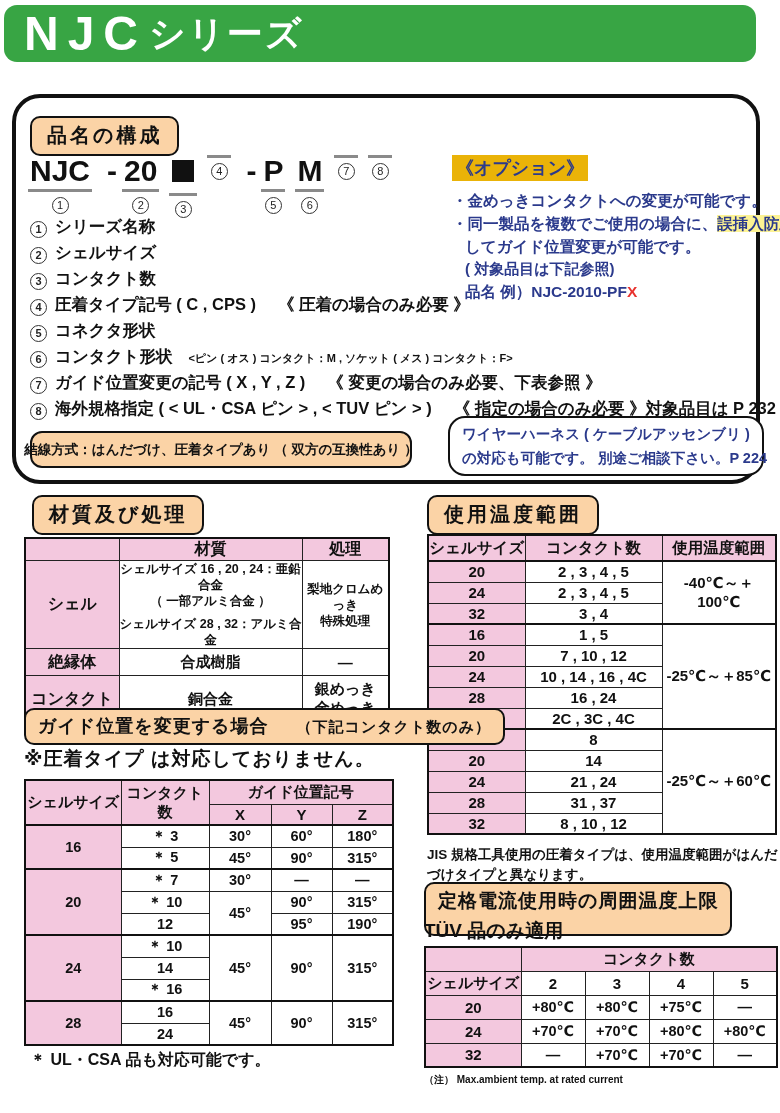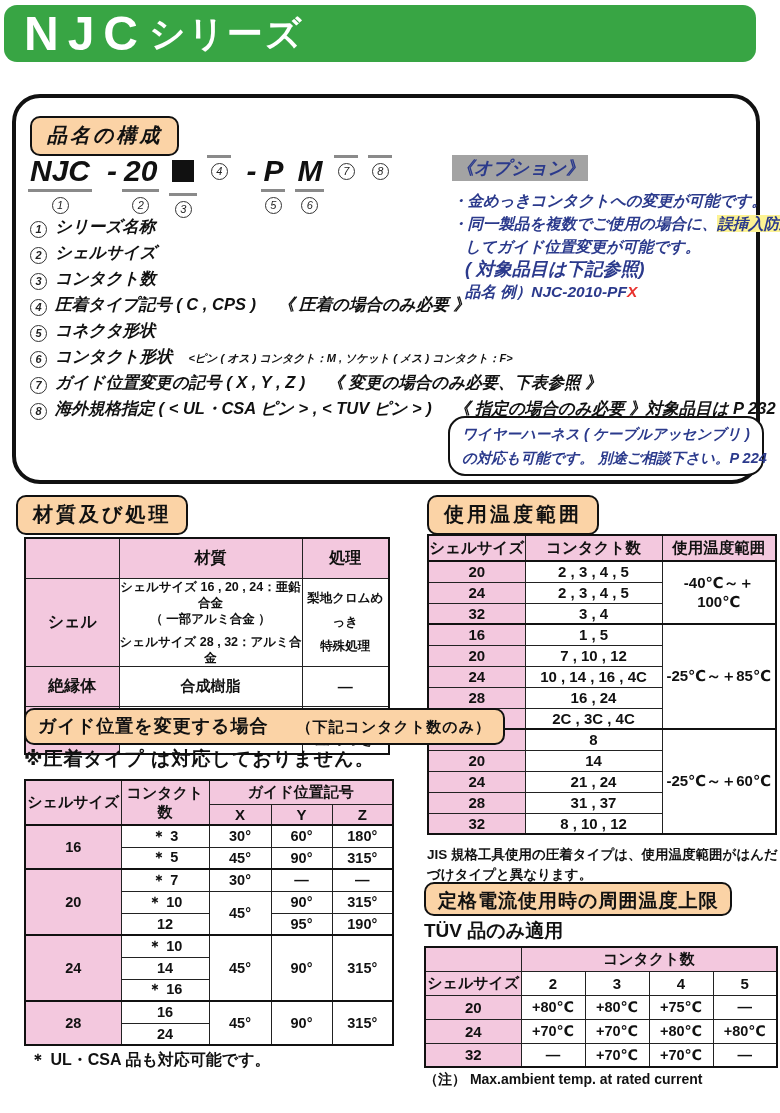--- a/index.html
+++ b/index.html
@@ -15,43 +15,43 @@
   .banner-njc{ color:#fff; font-weight:bold; font-size:48px; letter-spacing:9px; line-height:1; }
   .banner-series{ color:#fff; font-weight:bold; font-size:36px; letter-spacing:2px; line-height:1; margin-left:2px; }
 
   
   .pill{ display:inline-block; background:#fbd3a6; border:2px solid #111; border-radius:10px;
     padding:4px 15px 5px; font-weight:bold; font-size:20px; letter-spacing:3px; white-space:nowrap; }
   .pill .pill-small{ font-size:15px; letter-spacing:1px;margin-left:28px; }
 
   
   .main-box{ position:absolute; left:12px; top:94px; width:748px; height:390px;
-    border:4px solid #111; border-radius:28px; background:#fff;font-style:italic; }
+    border:4px solid #111; border-radius:28px; background:#fff; }
 
   .code-row{ position:absolute; left:12px; top:56px; display:flex; align-items:flex-start; }
   .code-seg{ display:flex; align-items:flex-start; }
   .code-prefix{ font-size:30px; font-weight:bold; line-height:34px; margin:0 5px; }
   .code-col{ display:flex; flex-direction:column; align-items:center; margin-right:10px; }
   .code-text{ font-size:30px; font-weight:bold; line-height:34px; min-width:24px; text-align:center;
     border-bottom:3px solid #8a8a8a; padding:0 2px 1px; }
   .sq{ display:inline-block; width:22px; height:22px; background:#111; margin:6px 1px 3px; }
   .circle-num{ display:inline-flex; width:17px; height:17px; border:1.3px solid #333; border-radius:50%;
     align-items:center; justify-content:center; font-size:11px; line-height:1; color:#222; margin-top:5px; }
 
   .items{ position:absolute; left:14px; top:118px; width:712px; }
   .item-row{ display:flex; align-items:baseline; height:26px; font-size:16.5px; font-weight:bold; white-space:nowrap; }
   .item-row .circle-num{ margin:0 8px 0 0; align-self:center; flex:0 0 auto; }
   .item-small{ font-size:11px; margin-left:16px; }
   .item-tail{ margin-left:6px; }
 
   .options{ position:absolute; left:436px; top:57px; width:308px; color:#2b3a8c; }
-  .opt-header{ display:inline-block; background:#a3a3a3; font-size:18px; font-weight:bold; padding:1px 4px; margin-bottom:8px; }
+  .opt-header{ display:inline-block; background:#eab308; font-size:18px; font-weight:bold; padding:1px 4px; margin-bottom:8px; }
   .opt-line{ font-size:15.5px; font-weight:bold; line-height:23px; white-space:nowrap; }
   .opt-indent{ padding-left:13px; }
-  .opt-note{ font-size:18px; font-weight:bold; line-height:22px; padding-left:13px; }
+  .opt-note{ font-size:15px; font-weight:bold; line-height:22px; padding-left:13px; }
   .hl-yellow{ background:#fdf393; }
   .red{ color:#e8322e; }
 
   .conn-pill{ position:absolute; left:14px; top:333px; width:382px; height:37px;
     background:#fbd3a6; border:2px solid #111; border-radius:12px;
     display:flex; align-items:center; justify-content:center;
     font-size:13.5px; font-weight:bold; white-space:nowrap; }
   .harness-box{ position:absolute; left:432px; top:318px; width:316px; height:60px;
     background:#fff; border:2.5px solid #111; border-radius:17px;
     display:flex; flex-direction:column; justify-content:center; padding-left:12px;
@@ -61,25 +61,25 @@
   table{ border-collapse:collapse; background:#fff; }
   th,td{ border:1.3px solid #222; text-align:center; vertical-align:middle; font-weight:bold; }
   .tbl{ border:2.5px solid #111; }
   .pink{ background:#f3c8de; }
   .bt{ border-top:2.5px solid #111; }
   .bb{ border-bottom:2.5px solid #111; }
 
   
   .material-table{ position:absolute; left:24px; top:537px; width:364px; table-layout:fixed; }
   .material-table col.c1{ width:94px; } .material-table col.c2{ width:183px; } .material-table col.c3{ width:87px; }
-  .material-table th{ font-size:16px; height:40px; }
+  .material-table th{ font-size:16px; height:22px; }
   .material-table td{ font-size:15px; }
   .mat-line-sm{ font-size:12.5px; line-height:16px; }
   .mat-gap{ margin-top:7px; }
-  .proc-sm{ font-size:12.5px; line-height:24px; }
+  .proc-sm{ font-size:12.5px; line-height:16px; }
 
   
   .temp-table{ position:absolute; left:427px; top:534px; width:348px; table-layout:fixed; }
   .temp-table col.c1{ width:97px; } .temp-table col.c2{ width:137px; } .temp-table col.c3{ width:114px; }
   .temp-table th{ font-size:15.5px; height:26px; }
   .temp-table td, .temp-table .rowhead{ font-size:15px; height:21px; }
   .temp-cell{ font-size:16px; }
   .temp-note{ position:absolute; left:427px; top:845px; width:352px; font-size:13.5px; font-weight:bold; line-height:20px; }
 
   
@@ -91,27 +91,27 @@
   .guide-table td{ font-size:14.5px; height:22px; }
   .guide-table .hrow1 th{ height:24px; } .guide-table .hrow2 th{ height:21px; }
   .guide-footnote{ position:absolute; left:30px; top:1050px; font-size:16px; font-weight:bold; }
 
   
   .rated-subtitle{ position:absolute; left:424px; top:918px; font-size:19px; font-weight:bold; }
   .rated-table{ position:absolute; left:424px; top:946px; width:352px; table-layout:fixed; }
   .rated-table col.c1{ width:96px; } .rated-table col.cx{ width:64px; }
   .rated-table th{ font-size:15px; height:24px; }
   .rated-table td{ font-size:14.5px; height:24px; }
-  .rated-notes{ position:absolute; left:424px; top:1068px; font-size:14px; font-weight:bold; line-height:23px; }
+  .rated-notes{ position:absolute; left:424px; top:1068px; font-size:10px; font-weight:bold; line-height:23px; }
   .rated-notes .indent{ padding-left:18px; }
 
-  .pos-material-title{ position:absolute; left:16px; top:495px; }
+  .pos-material-title{ position:absolute; left:32px; top:495px; }
   .pos-temp-title{ position:absolute; left:427px; top:495px; }
   .pos-guide-title{ position:absolute; left:24px; top:708px; font-size:18px; letter-spacing:1px; padding:4px 12px 5px; }
-  .pos-rated-title{ position:absolute; left:424px; top:882px; font-size:19px; letter-spacing:1px; padding:4px 12px 0; }
+  .pos-rated-title{ position:absolute; left:424px; top:882px; font-size:19px; letter-spacing:1px; padding:4px 12px 20px; }
 </style>
 </head>
 <body>
 
 <div class="banner">
   <span class="banner-njc">NJC</span>
   <span class="banner-series">シリーズ</span>
 </div>
 
 <div class="main-box">
@@ -223,20 +223,21 @@
 
   <div class="options">
     <div class="opt-header">《オプション》</div>
     <div class="opt-line">・金めっきコンタクトへの変更が可能です。</div>
     <div class="opt-line"><span>・同一製品を複数でご使用の場合に、</span><span class="hl-yellow">誤挿入防止</span></div>
     <div class="opt-line opt-indent">してガイド位置変更が可能です。</div>
     <div class="opt-note">( 対象品目は下記参照)</div>
     <div class="opt-line opt-indent"><span>品名 例）NJC-2010-PF</span><span class="red">X</span></div>
   </div>
 
+  <div class="conn-pill">結線方式：はんだづけ、圧着タイプあり （ 双方の互換性あり ）</div>
   <div class="harness-box">
     <span>ワイヤーハーネス ( ケーブルアッセンブリ )</span>
     <span>の対応も可能です。 別途ご相談下さい。P 224</span>
   </div>
 </div>
 
 <span class="pill pos-material-title">材質及び処理</span>
 <table class="tbl material-table">
   <colgroup>
       <col class="c1">

